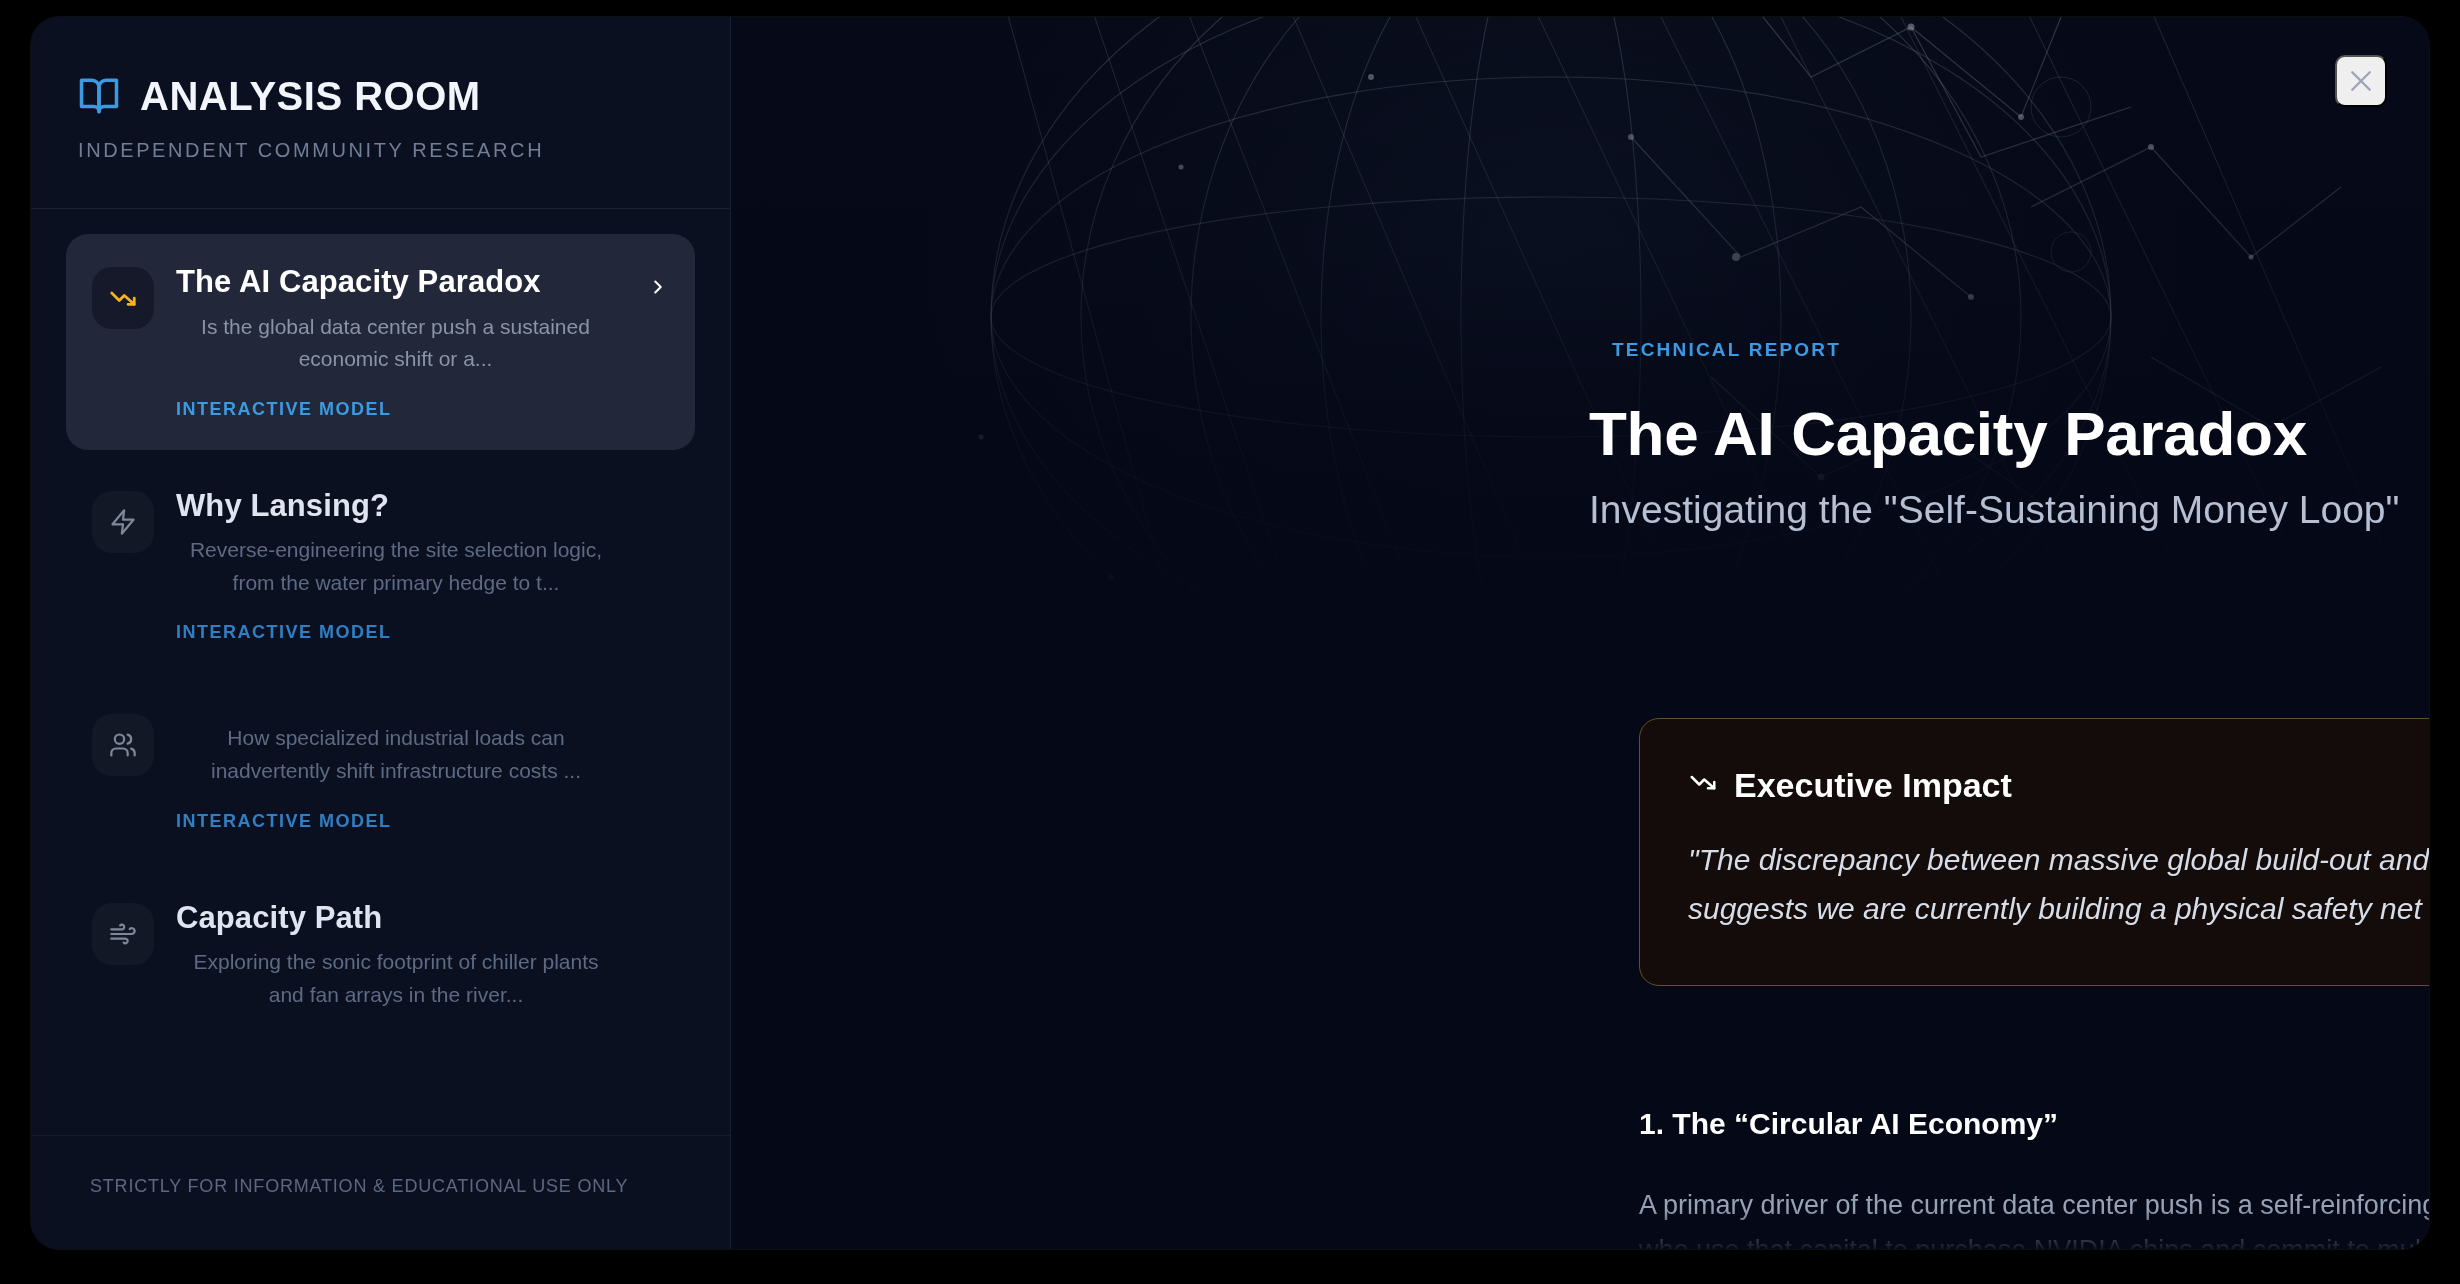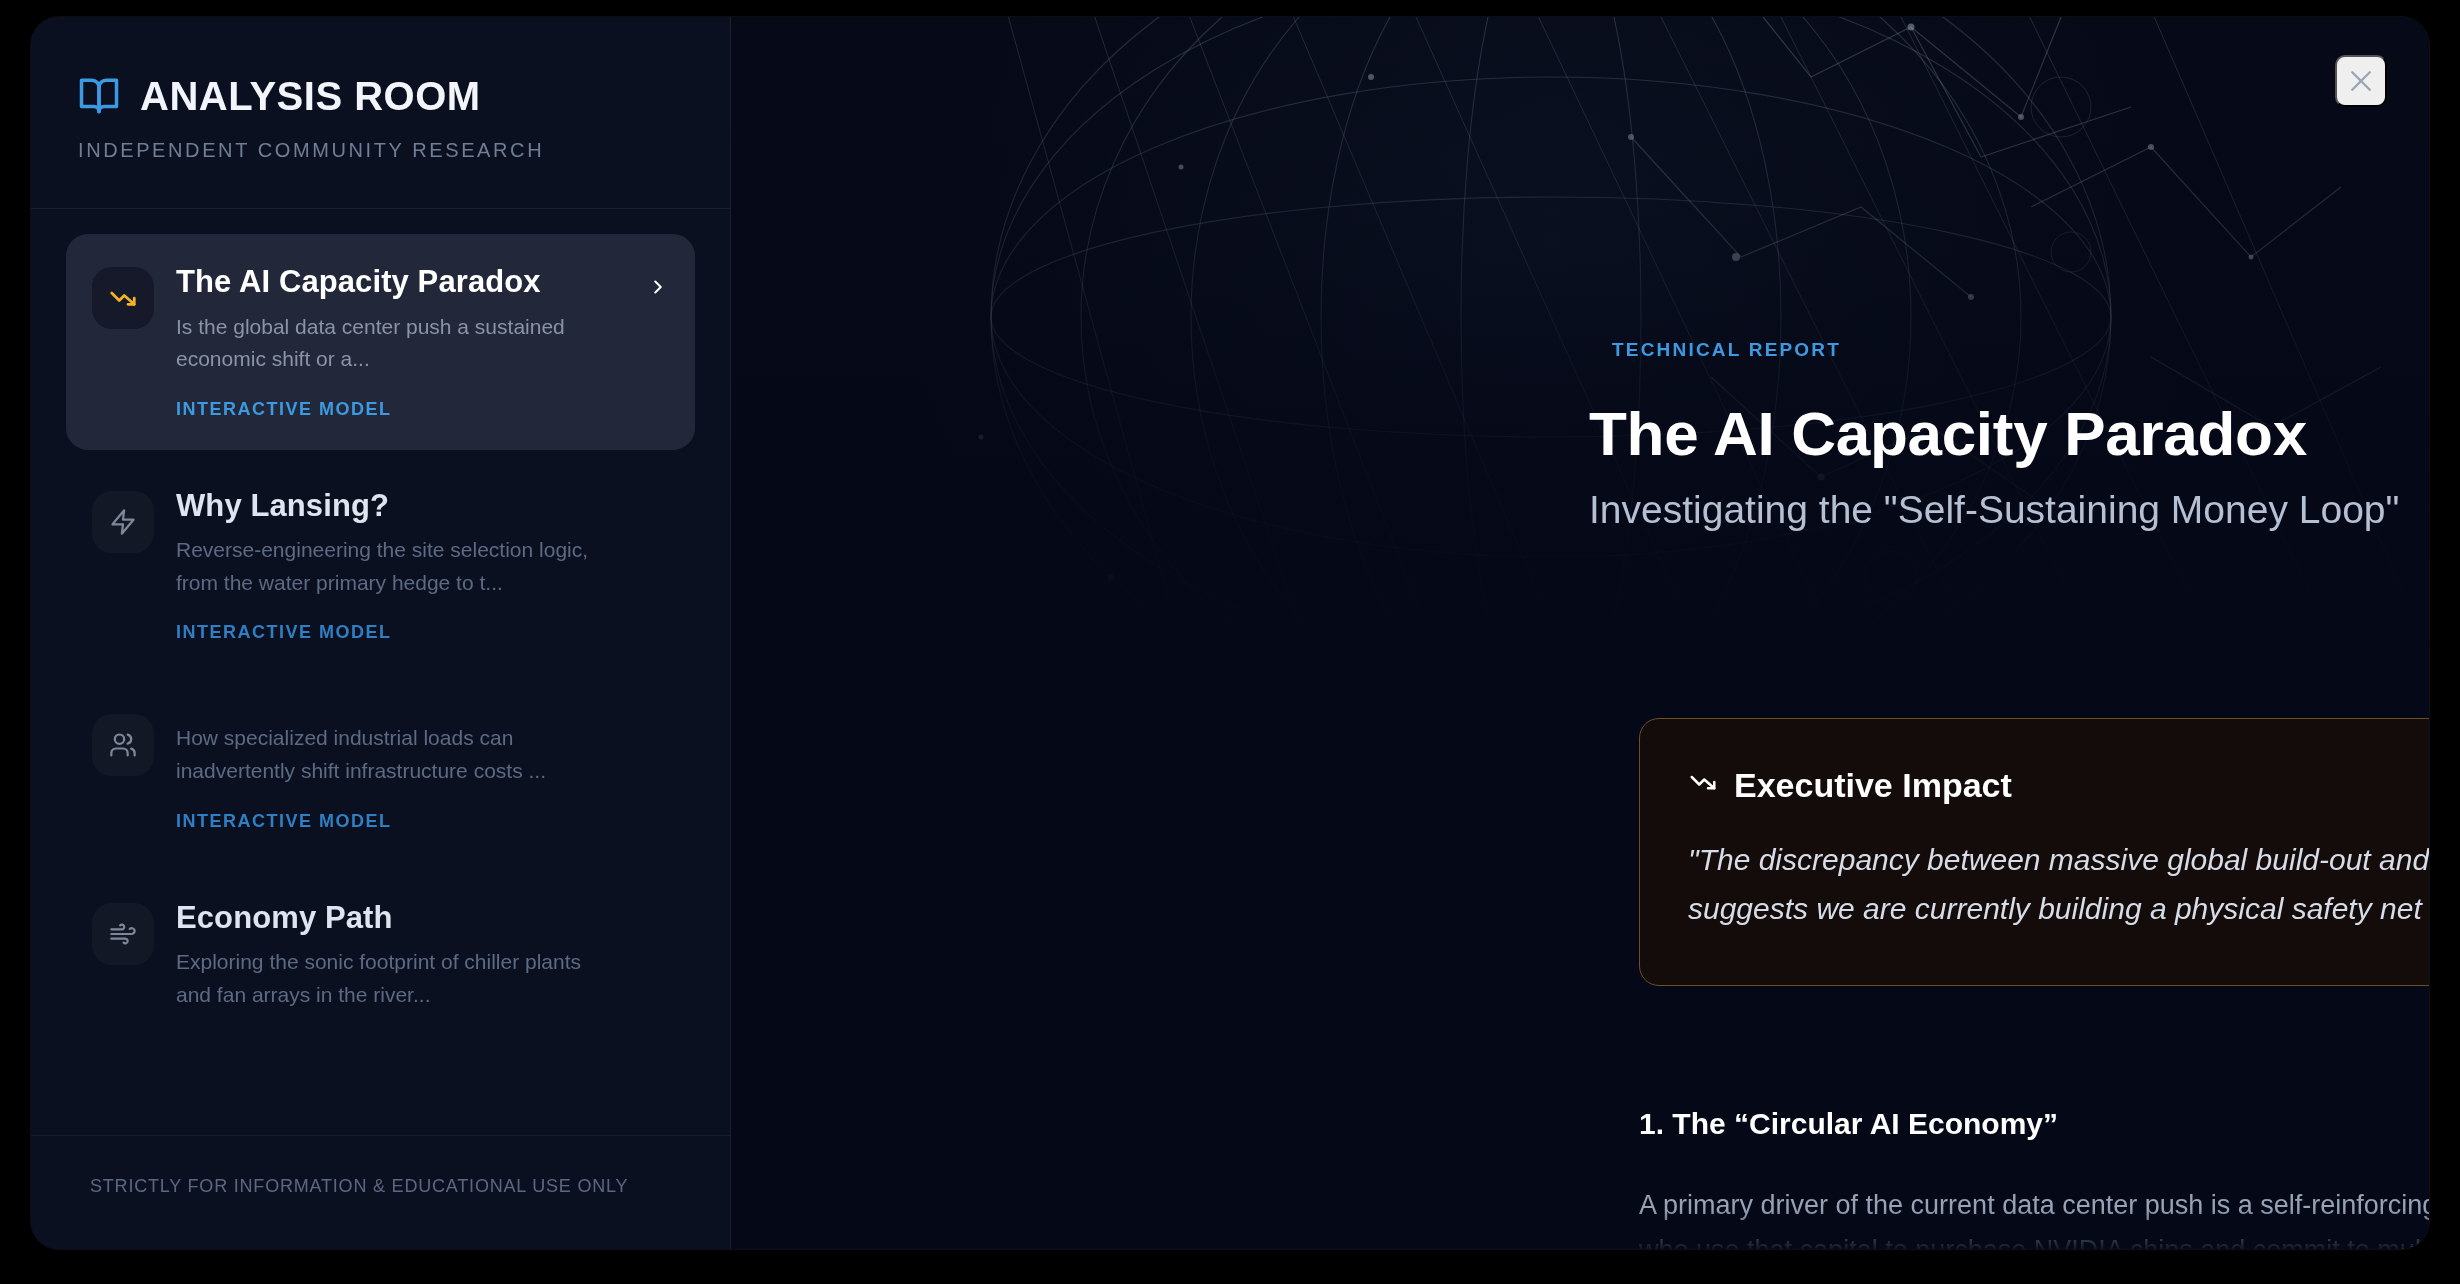--- a/index.html
+++ b/index.html
@@ -123,20 +123,21 @@
     letter-spacing: 0.1px;
   }
   .card.active .card-title { color: #ffffff; }
 
   .card-desc {
     margin-top: 11px;
     font-size: 21px;
     line-height: 1.55;
     color: #5d6a83;
     max-width: 440px;
+    text-align: center;
   }
   .card.active .card-desc { color: #8a94a8; }
 
   .card-badge {
     margin-top: 23px;
     font-size: 18px;
     font-weight: 700;
     letter-spacing: 1.5px;
     color: #2f7fc4;
   }
@@ -356,21 +357,21 @@
 
         <div class="card">
           <div class="card-icon">
             <svg width="28" height="28" viewBox="0 0 24 24" fill="none" stroke="#7e8899" stroke-width="1.9" stroke-linecap="round" stroke-linejoin="round">
               <path d="M9.59 4.59A2 2 0 1 1 11 8H2"></path>
               <path d="M12.59 19.41A2 2 0 1 0 14 16H2"></path>
               <path d="M17.73 7.73A2.5 2.5 0 1 1 19.5 12H2"></path>
             </svg>
           </div>
           <div class="card-body">
-            <div class="card-title">Economy Path</div>
+            <div class="card-title">Capacity Path</div>
             <div class="card-desc">Exploring the sonic footprint of chiller plants and fan arrays in the river...</div>
           </div>
         </div>
 
         <div class="sb-fade"></div>
       </div>
 
       <div class="sb-footer">
         <div class="sb-footer-text">STRICTLY FOR INFORMATION &amp; EDUCATIONAL USE ONLY</div>
       </div>

